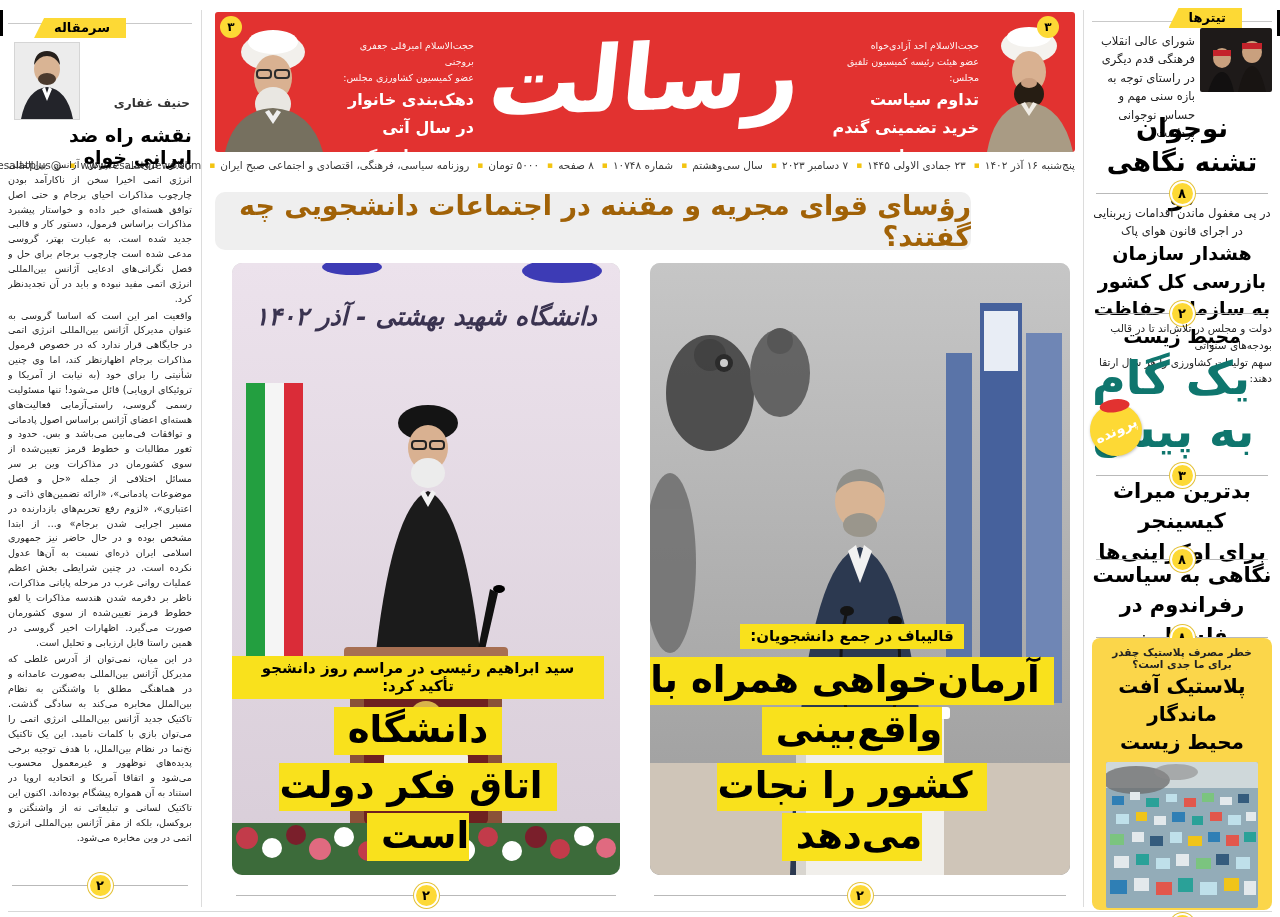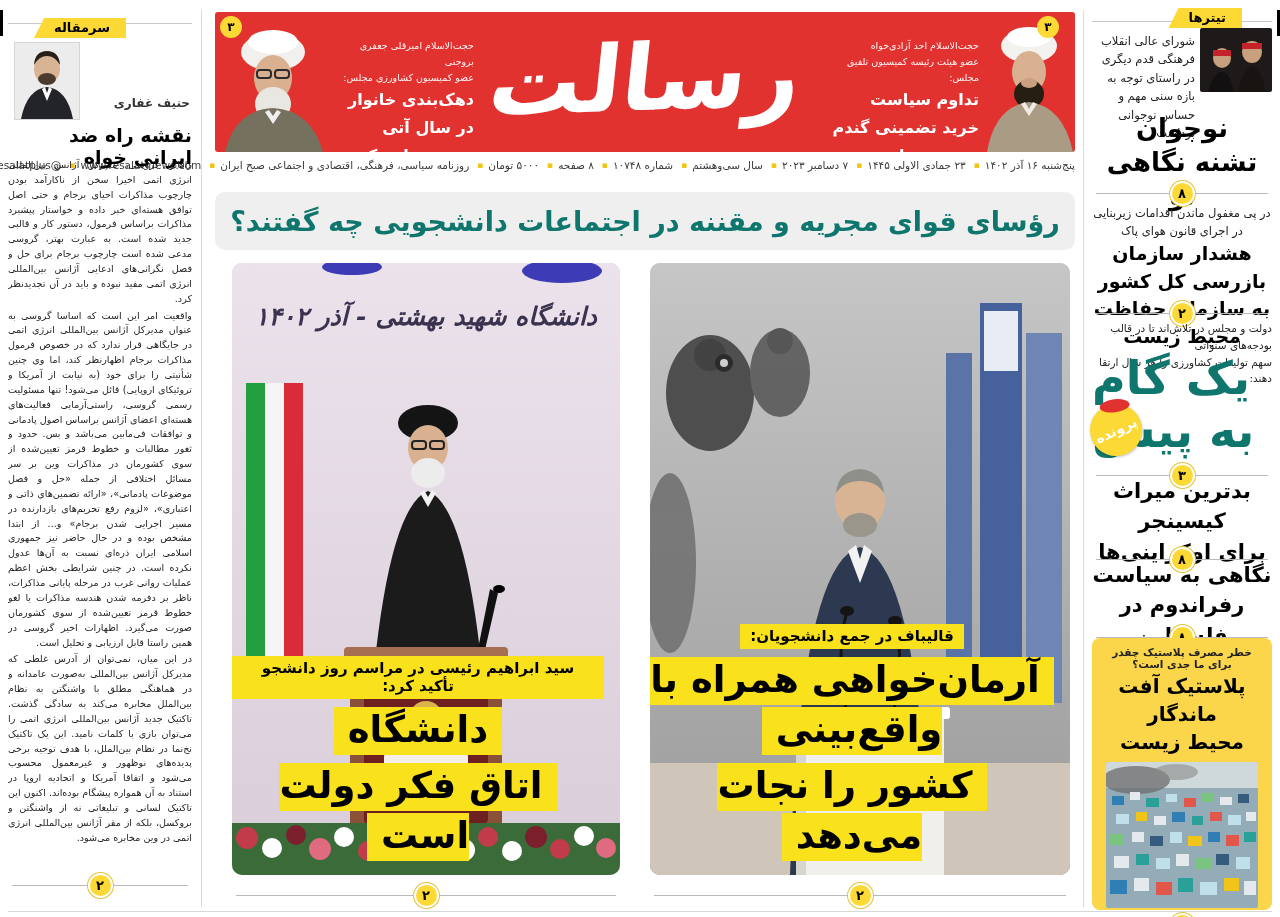--- a/index.html
+++ b/index.html
@@ -55,23 +55,23 @@
   
   .dateline {
     position:absolute; left:215px; top:155px; width:860px; height:20px;
     display:flex; align-items:center; font-size:10.5px; color:#3a3a3a; white-space:nowrap;
   }
   .dl-item + .dl-item::before { content:"▪"; color:#f3c410; margin:0 5px; font-size:9px; }
   .dl-item { display:inline-flex; align-items:center; gap:3px; }
 
   
   .qbox {
-    position:absolute; left:215px; top:192px; width:860px; height:58px;
+    position:absolute; left:215px; top:192px; width:756px; height:58px;
     background:#efefef; border-radius:10px; display:flex; align-items:center; justify-content:center;
-    font-size:27px; font-weight:bold; color:#0f766e;
+    font-size:27px; font-weight:bold; color:#a16207;
   }
 
   
   .fig { position:absolute; top:263px; height:612px; border-radius:10px; overflow:hidden; background:#ccc; }
   .fig-l { left:232px; width:388px; }
   .fig-r { left:650px; width:420px; }
   .fig svg.scene { position:absolute; left:0; top:0; }
   .cap { position:absolute; left:0; right:16px; bottom:14px; text-align:center; z-index:3; }
   .kicker { display:inline-block; background:#f9e11c; color:#000; font-weight:bold; font-size:15px; padding:3px 10px 4px; }
   .hl-line { display:block; margin-top:6px; }

